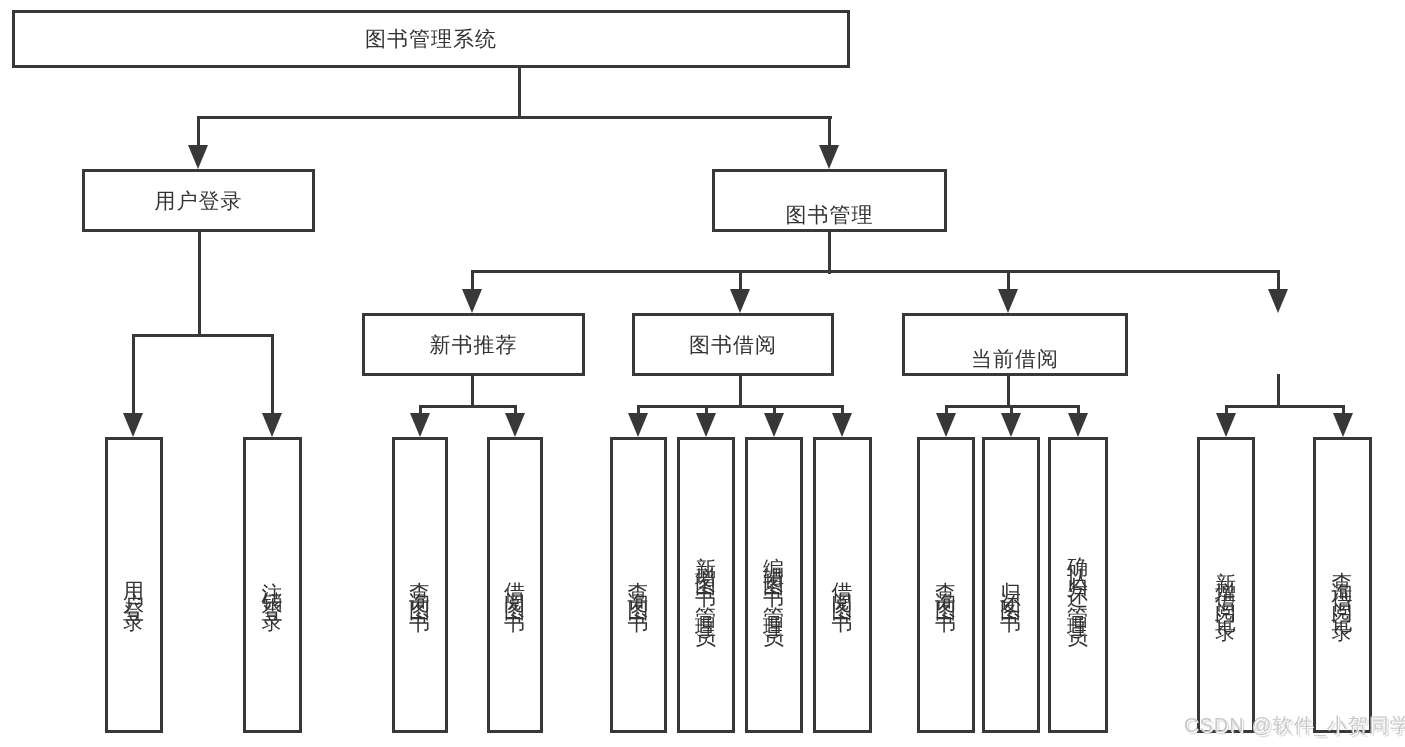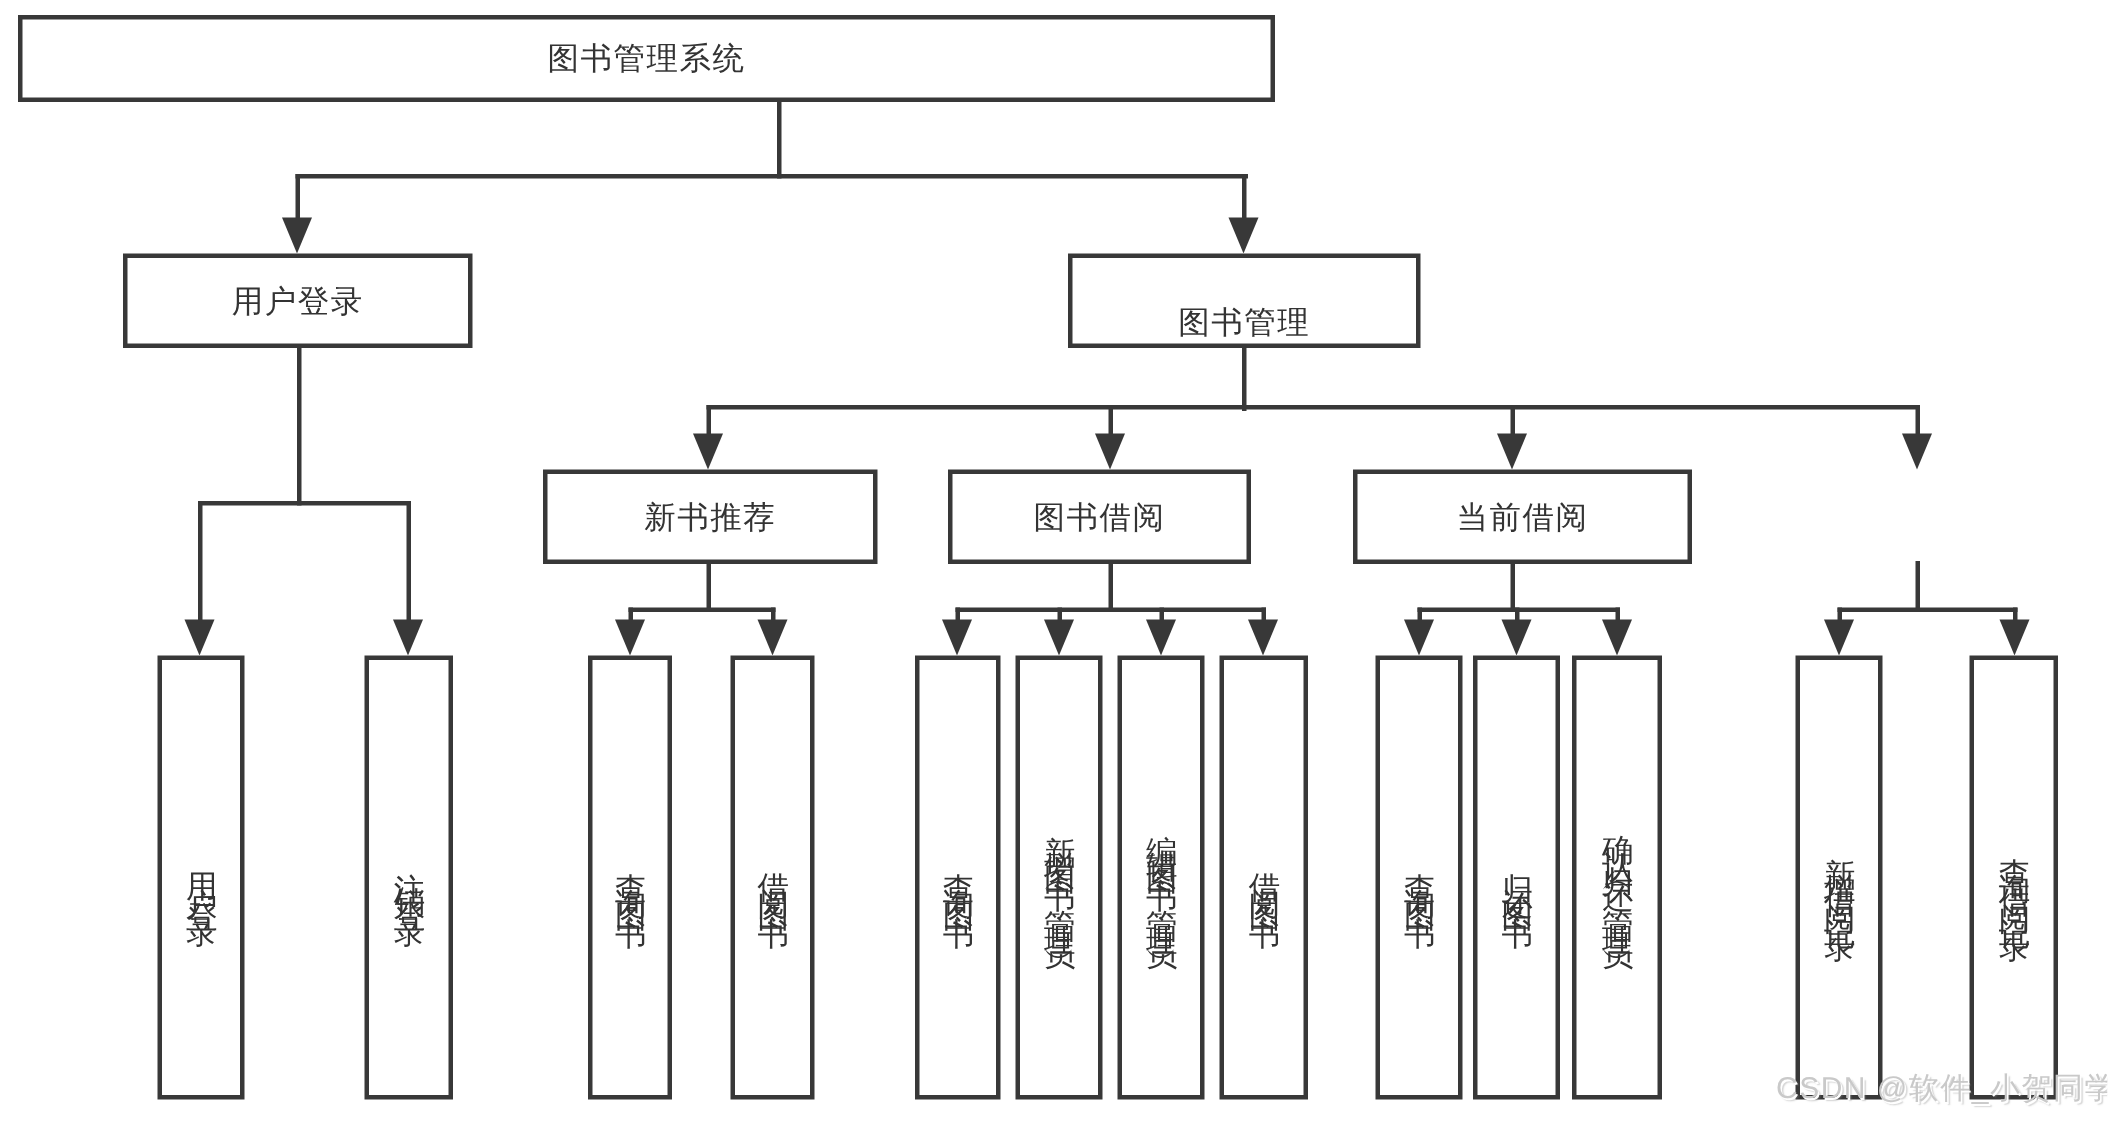--- a/index.html
+++ b/index.html
@@ -69,21 +69,21 @@
   <div class="box" style="left:712px; top:169px; width:235px; height:63px;align-items:flex-end;">
     <span class="htext">图书管理</span>
   </div>
 
   <div class="box" style="left:362px; top:313px; width:223px; height:63px;">
     <span class="htext">新书推荐</span>
   </div>
   <div class="box" style="left:632px; top:313px; width:202px; height:63px;">
     <span class="htext">图书借阅</span>
   </div>
-  <div class="box" style="left:902px; top:313px; width:226px; height:63px;">
+  <div class="box" style="left:902px; top:313px; width:226px; height:63px;align-items:flex-end;">
     <span class="htext">当前借阅</span>
   </div>
 
   <div class="box" style="left:105px; top:437px; width:58px; height:296px;">
     <span class="vtext">用户登录</span>
   </div>
   <div class="box" style="left:243px; top:437px; width:59px; height:296px;">
     <span class="vtext">注销登录</span>
   </div>
 

